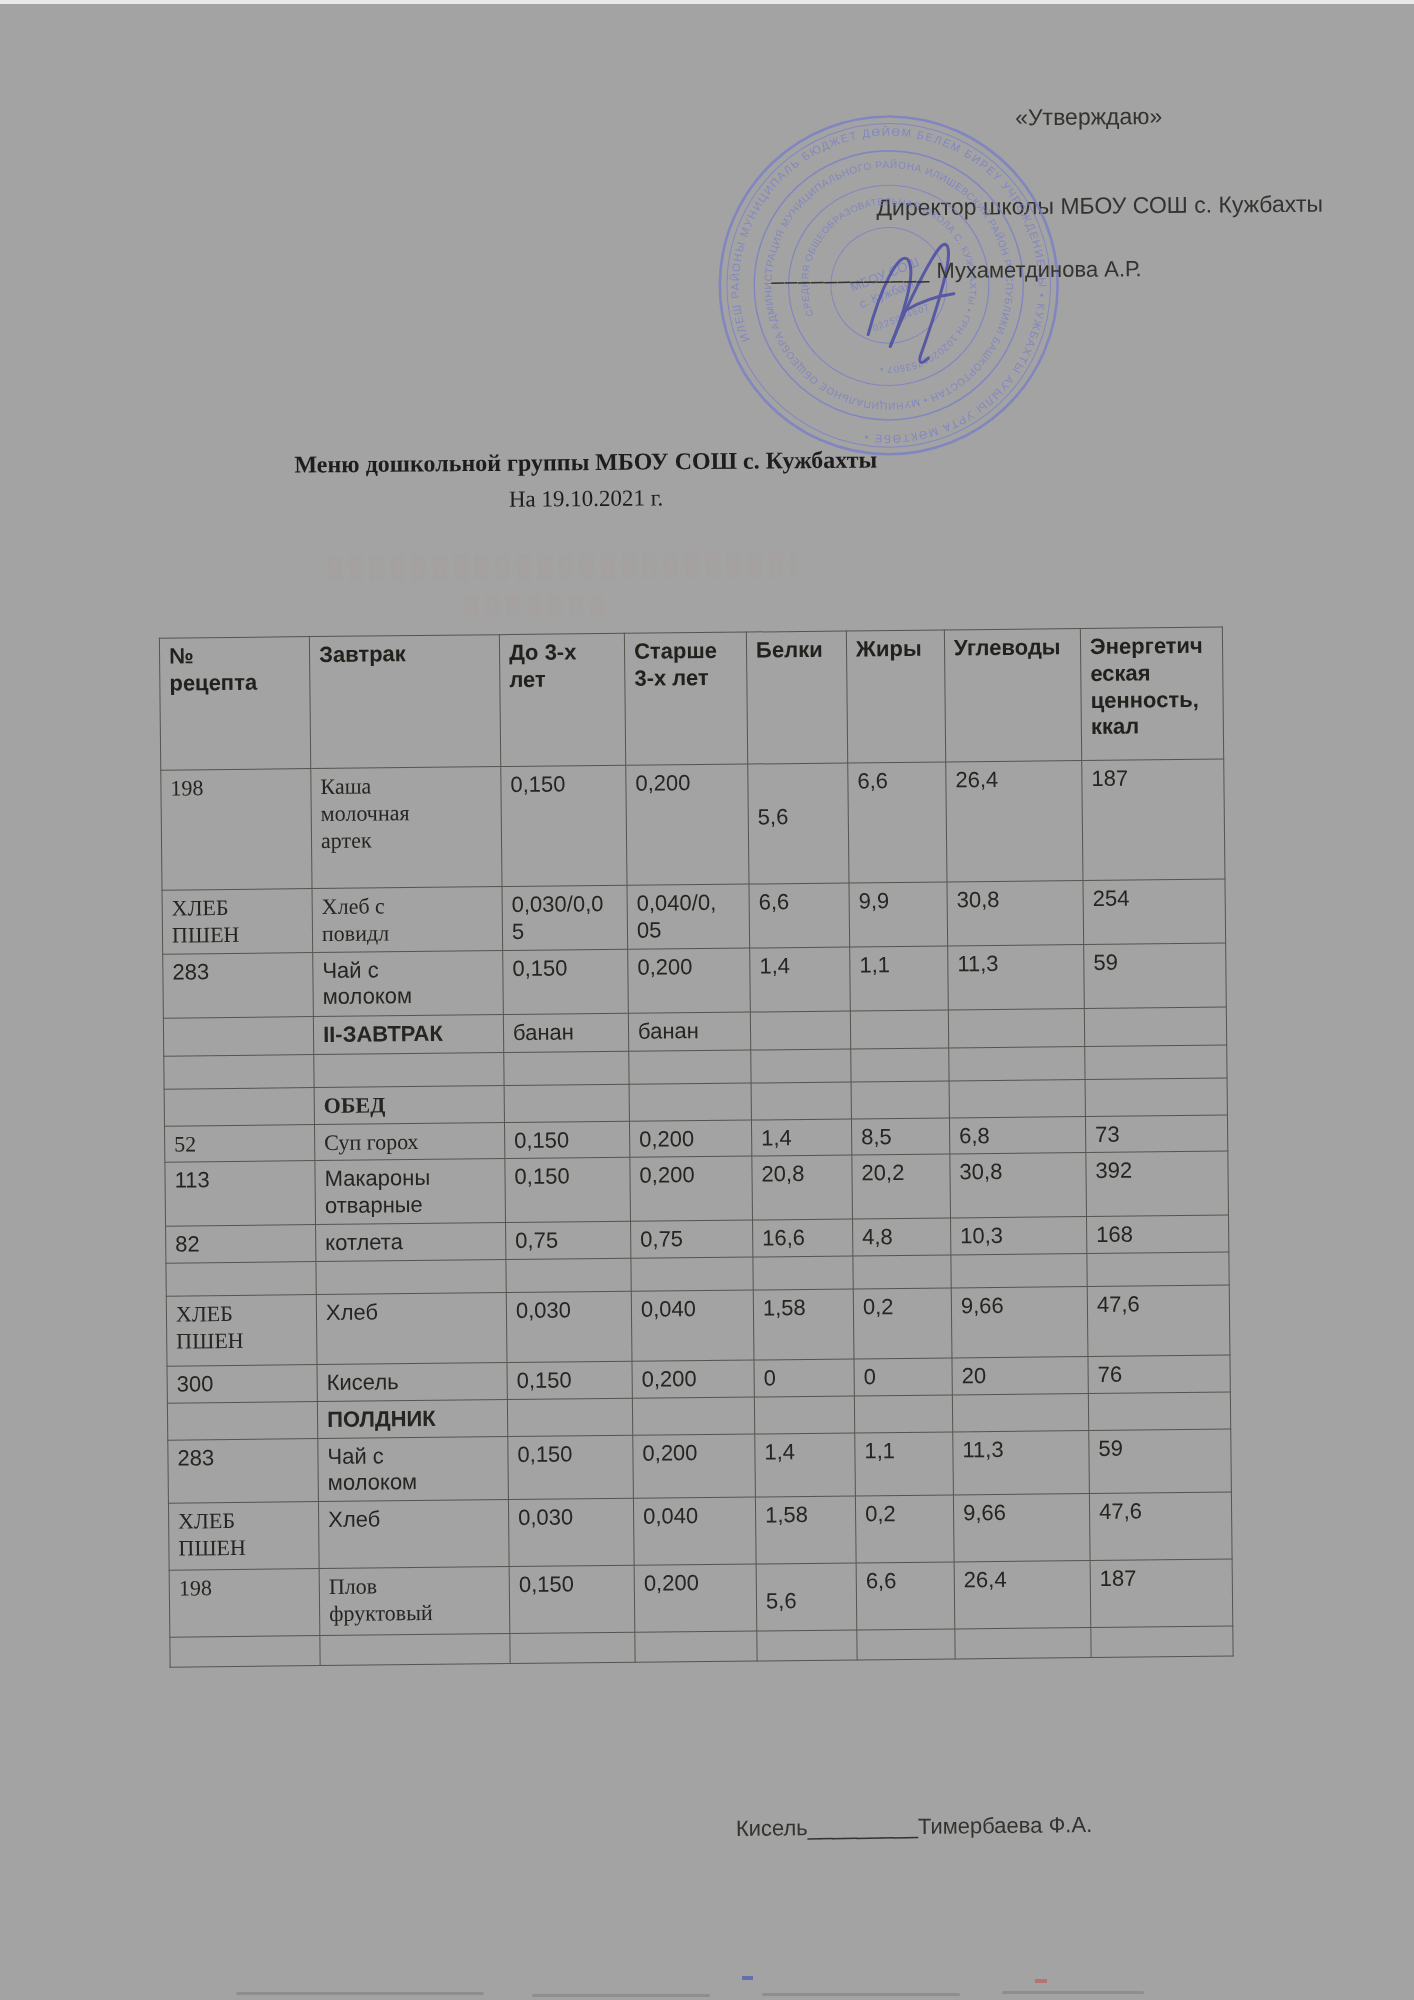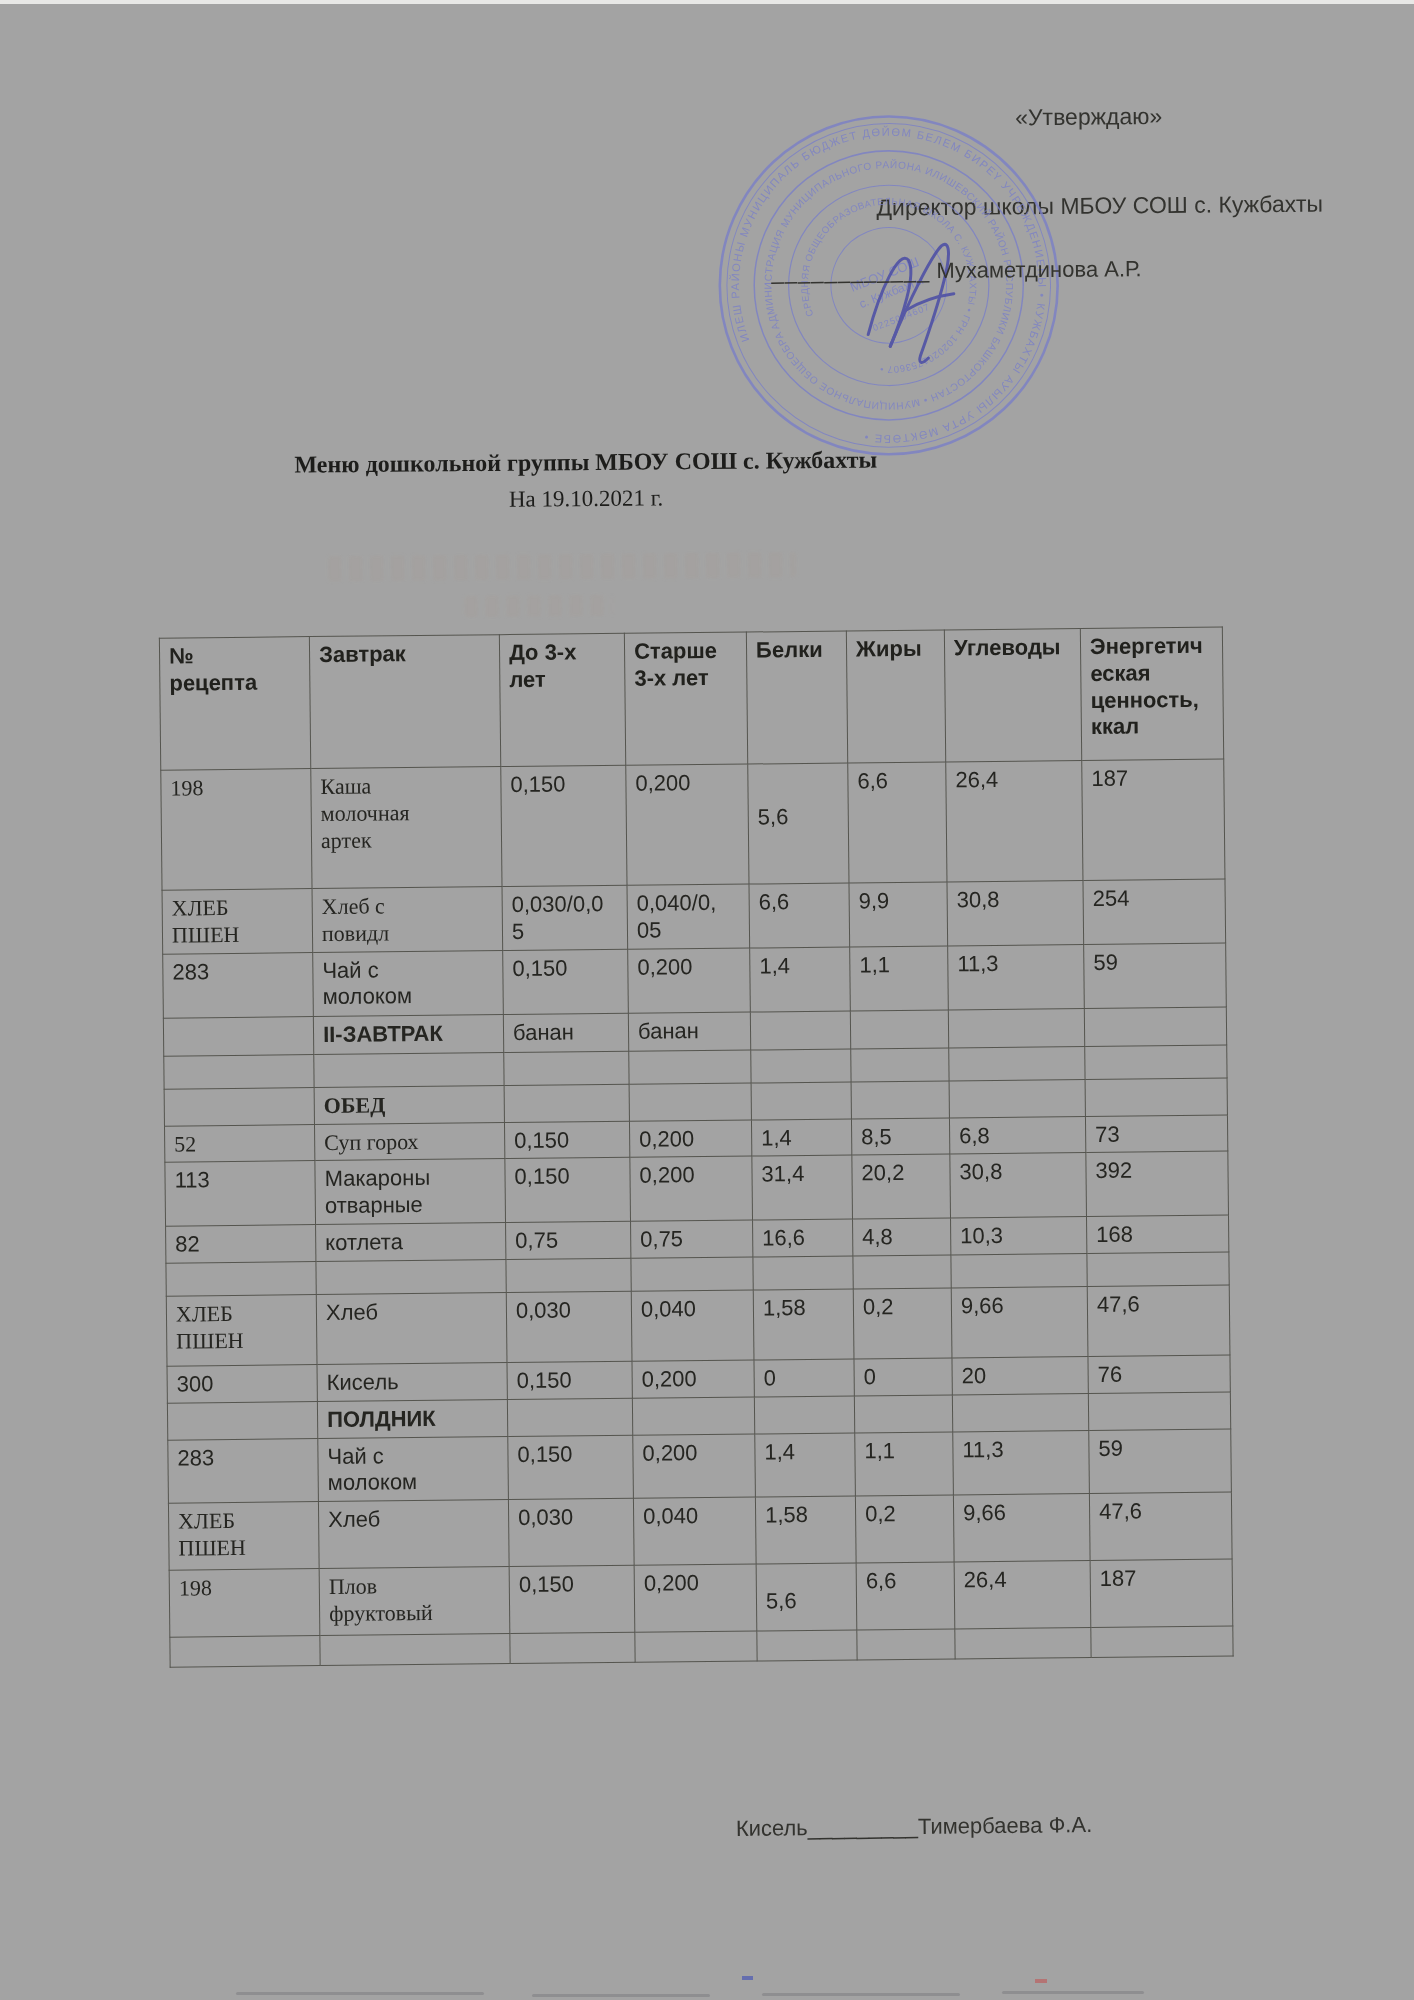--- a/index.html
+++ b/index.html
@@ -201,21 +201,21 @@
               <td>1,4</td>
               <td>8,5</td>
               <td>6,8</td>
               <td>73</td>
             </tr>
             <tr style="height: 62px;">
               <td>113</td>
               <td>Макароны<br>отварные</td>
               <td>0,150</td>
               <td>0,200</td>
-              <td>31,4</td>
+              <td>20,8</td>
               <td>20,2</td>
               <td>30,8</td>
               <td>392</td>
             </tr>
             <tr style="height: 34px;">
               <td>82</td>
               <td>котлета</td>
               <td>0,75</td>
               <td>0,75</td>
               <td>16,6</td>

